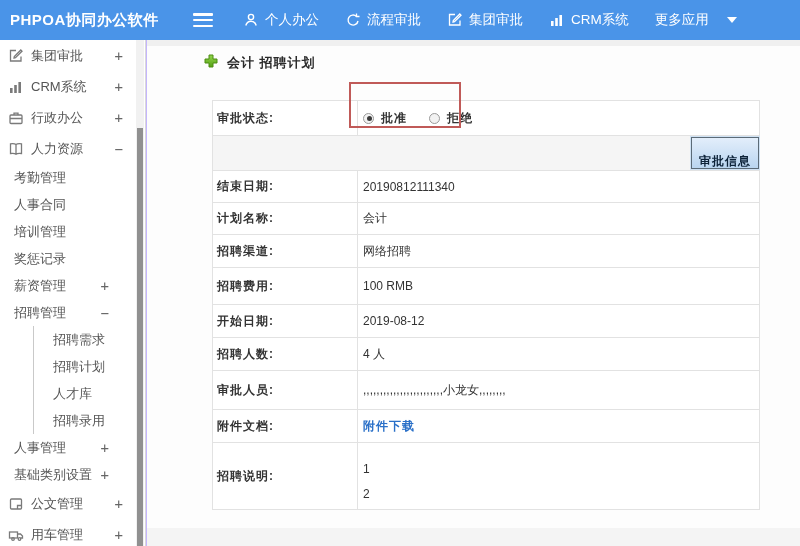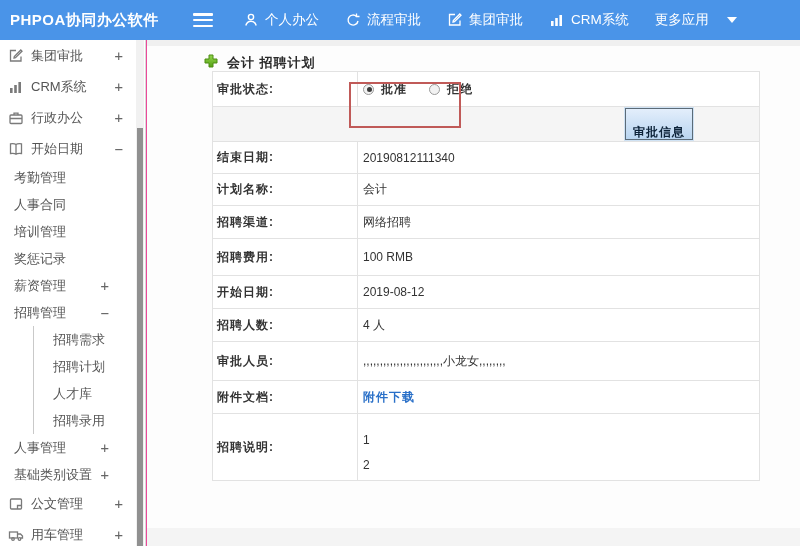--- a/index.html
+++ b/index.html
@@ -1,18 +1,18 @@
 <!DOCTYPE html>
 <html><head>
 <meta charset="utf-8">
 <style>
   * { margin:0; padding:0; box-sizing:border-box; }
   html,body { width:800px; height:546px; overflow:hidden;
     font-family:"Liberation Sans","DejaVu Sans",sans-serif; background:#fff; }
-  #stage { position:relative; width:800px; height:546px; background:#ec4899; }
+  #stage { position:relative; width:800px; height:546px; background:#c4b5fd; }
 
   
   #navbar { position:absolute; left:0; top:0; width:800px; height:40px;
     background:#4a94e8; display:flex; align-items:center; color:#fff; }
   #logo { padding-left:10px; width:193px; font-size:15px; font-weight:bold;
     letter-spacing:0.5px; white-space:nowrap; }
   #hamburger { width:20px; height:14px; display:flex; flex-direction:column;
     justify-content:space-between; cursor:pointer; }
   #hamburger span { display:block; height:2.5px; background:#fff; border-radius:1px; }
   #nav-items { display:flex; align-items:flex-end; margin-left:30px; gap:26px; }
@@ -44,29 +44,29 @@
 
   
   #main { position:absolute; left:147px; top:40px; width:653px; height:506px;
     background:#fdfdfd; }
   #main-topstrip { position:absolute; left:0; top:0; width:100%; height:6px;
     background:#f0f0f0; }
   #page-head { position:absolute; left:57px; top:14px; display:flex;
     align-items:flex-start; gap:9px; }
   #page-title { font-size:13px; font-weight:bold; color:#2b2b2b; letter-spacing:1px; }
 
-  #detail-table { position:absolute; left:65px; top:31px; width:548px;
+  #detail-table { position:absolute; left:65px; top:60px; width:548px;
     border:1px solid #e2e2e2; border-bottom:none; background:#fff; font-size:12px; color:#333; }
   .trow { display:flex; border-bottom:1px solid #e2e2e2; align-items:center; }
   .tlabel { width:145px; align-self:stretch; display:flex; align-items:center;
     padding-left:4px; border-right:1px solid #e2e2e2; font-weight:bold; color:#333;
     letter-spacing:1px; }
   .tvalue { flex:1; padding-left:5px; display:flex; align-items:center; }
   .btnrow { background:#f5f5f5; justify-content:flex-end; }
-  .approve-btn { margin-right:66px; height:20px; padding:15px 7px; font-size:12px;
+  .approve-btn { height:20px; padding:15px 7px; font-size:12px;
     font-weight:bold; color:#0c2238; letter-spacing:1px;
     background:linear-gradient(#e3eefb,#b9d5f0); border:1px solid #5b6b78;
     box-shadow:0 0 0 1px #cfe2f4; cursor:pointer;
     font-family:"Liberation Sans","DejaVu Sans",sans-serif; }
   .radio { width:11px; height:11px; border-radius:50%; border:1px solid #9a9a9a;
     background:#f2f2f2; display:inline-block; position:relative; cursor:pointer;
     flex:0 0 11px; }
   .radio.checked::after { content:""; position:absolute; left:2.5px; top:2.5px;
     width:5px; height:5px; border-radius:50%; background:#3a3a3a; }
   .rlabel { margin:0 22px 0 7px; font-weight:bold; letter-spacing:1px; cursor:pointer; }
@@ -158,21 +158,21 @@
               <rect x="2" y="5" width="12" height="8.5" rx="1"></rect>
               <path d="M6 5V3.2h4V5M2 8.5h12"></path>
             </svg></span>
           <span>行政办公</span>
           <span class="s-expand">+</span>
         </div>
         <div class="s-item lvl1">
           <span class="s-icon"><svg width="16" height="16" viewBox="0 0 16 16" fill="none" stroke="#7a7a7a" stroke-width="1.3">
               <path d="M8 3.5C6.8 2.6 4.8 2.5 2.5 2.8v9.7c2.3-0.3 4.3-0.2 5.5 0.7 1.2-0.9 3.2-1 5.5-0.7V2.8C11.2 2.5 9.2 2.6 8 3.5v9.7"></path>
             </svg></span>
-          <span>开始日期</span>
+          <span>人力资源</span>
           <span class="s-expand">−</span>
         </div>
         <div class="s-item lvl2">
           <span>考勤管理</span>
         </div>
         <div class="s-item lvl2">
           <span>人事合同</span>
         </div>
         <div class="s-item lvl2">
           <span>培训管理</span>

